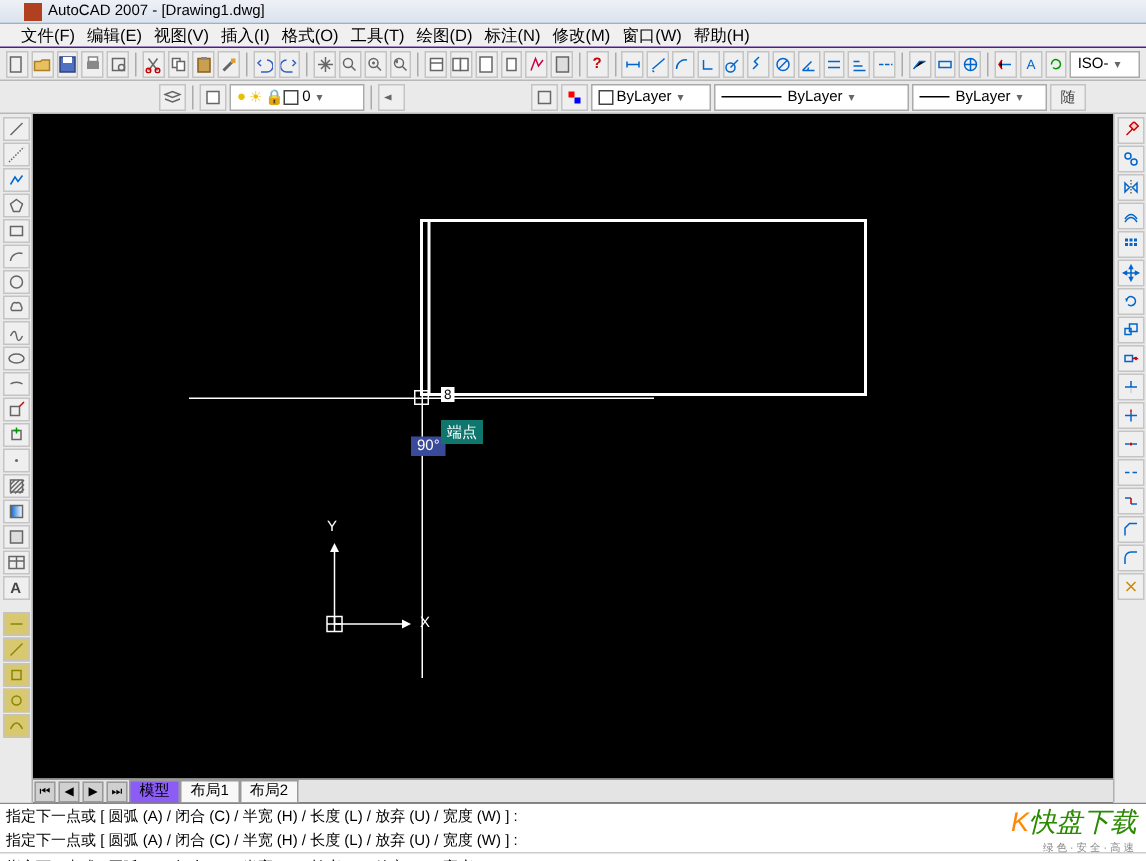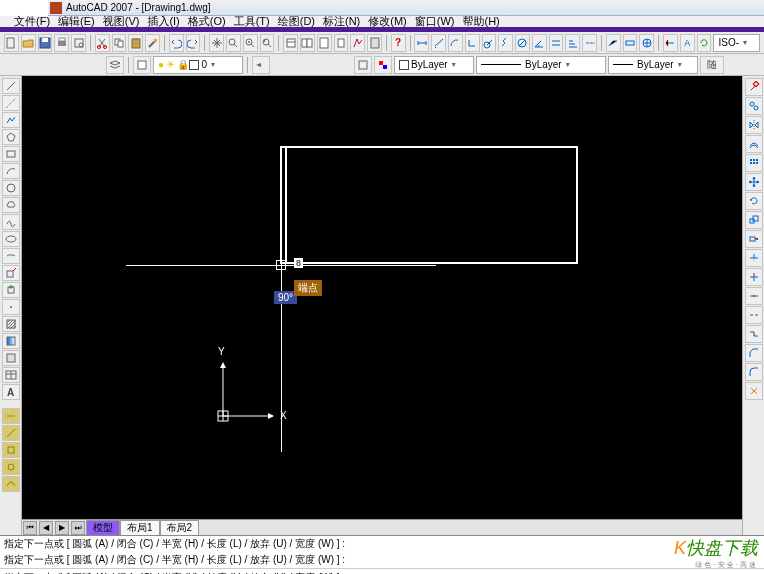--- a/index.html
+++ b/index.html
@@ -1,38 +1,38 @@
 <!DOCTYPE html>
 <html><head>
 <meta charset="utf-8">
 <style>
 * { margin: 0; padding: 0; box-sizing: border-box; font-family: "SimSun", "Microsoft YaHei", sans-serif; }
 body { width: 764px; height: 574px; overflow: hidden; background: #fff; position: relative; }
-.titlebar { height: 16px; background: linear-gradient(#eef1f6,#dbe3ee); display: flex; align-items: center; font-size: 10px; padding-left: 2px; border-bottom: 1px solid #9eb0c9; margin-left: 48px; }
+.titlebar { height: 16px; background: linear-gradient(#eef1f6,#dbe3ee); display: flex; align-items: center; font-size: 10px; padding-left: 16px; border-bottom: 1px solid #9eb0c9; }
 .titlebar .icon { width: 12px; height: 12px; background: #b04020; margin-right: 4px; display: inline-block; }
-.menubar { height: 16px; background: #f0f0f0; display: flex; align-items: center; font-size: 11px; border-bottom: 5px solid #4c1d95; padding-left: 14px; }
+.menubar { height: 16px; background: #f0f0f0; display: flex; align-items: center; font-size: 11px; border-bottom: 1px solid #4c1d95; padding-left: 14px; }
 .menubar span { margin-right: 8px; cursor: default; }
 .toolbar-row { height: 22px; background: #eaeaea; border-bottom: 1px solid #b8b8b8; display: flex; align-items: center; padding: 0 4px; gap: 2px; overflow: hidden; }
 .tbtn { width: 18px; height: 18px; background: #efefef; border: 1px solid #c4c4c4; display: flex; align-items: center; justify-content: center; font-size: 10px; color: #444; }
 .tbtn svg { width: 12px; height: 12px; }
 .sep { width: 1px; height: 16px; background: #aaa; margin: 0 2px; }
 .drop { height: 18px; background: #fff; border: 1px solid #aaa; display: flex; align-items: center; font-size: 10px; padding: 0 4px; position: relative; }
 .drop::after { content: "▾"; margin-left: 4px; font-size: 8px; color: #666; }
 .workarea { position: relative; height: 459px; display: flex; }
 .side-toolbar { width: 22px; background: #eaeaea; border-right: 1px solid #b0b0b0; display: flex; flex-direction: column; align-items: center; padding-top: 2px; gap: 1px; }
 .side-toolbar .tbtn { width: 18px; height: 16px; }
 .side-right { width: 22px; background: #eaeaea; border-left: 1px solid #b0b0b0; display: flex; flex-direction: column; align-items: center; padding-top: 2px; gap: 1px; }
 .canvas { flex: 1; background: #000; position: relative; overflow: hidden; }
 .rect-draw { position: absolute; border: 2px solid #fff; }
 .line-draw { position: absolute; background: #fff; }
 .cross-h { position: absolute; height: 1px; background: #fff; }
 .cross-v { position: absolute; width: 1px; background: #fff; }
 .pick-box { position: absolute; width: 10px; height: 10px; border: 1px solid #fff; }
 .angle-badge { position: absolute; background: #3a4a9a; color: #fff; font-size: 10px; padding: 1px 4px; }
-.snap-badge { position: absolute; background: #a16207; color: #fff; font-size: 10px; padding: 1px 4px; }
+.snap-badge { position: absolute; background: #0f766e; color: #fff; font-size: 10px; padding: 1px 4px; }
 .input-box { position: absolute; background: #fff; font-size: 9px; padding: 0 2px; }
 .ucs { position: absolute; color: #fff; font-size: 10px; }
 .model-tabs { height: 16px; background: #e4e4e4; display: flex; align-items: center; font-size: 10px; border-top: 1px solid #999; }
 .mt-btn { width: 14px; height: 14px; background: #d0d0d0; border: 1px solid #999; margin: 0 1px; text-align: center; line-height: 12px; font-size: 8px; }
 .mt-tab { padding: 0 6px; background: #f8f8f8; border: 1px solid #999; border-bottom: none; height: 15px; line-height: 14px; }
 .cmd-area { border-top: 1px solid #888; background: #fff; font-size: 11px; }
 .cmd-line { padding: 1px 4px; font-size: 10px; }
 .cmd-input-line { border-top: 1px solid #ccc; padding: 2px 4px; font-size: 10px; }
 .watermark { position: absolute; right: 6px; bottom: 4px; font-size: 18px; font-weight: normal; font-style: italic; }
 .watermark .k { color: #f80; }

